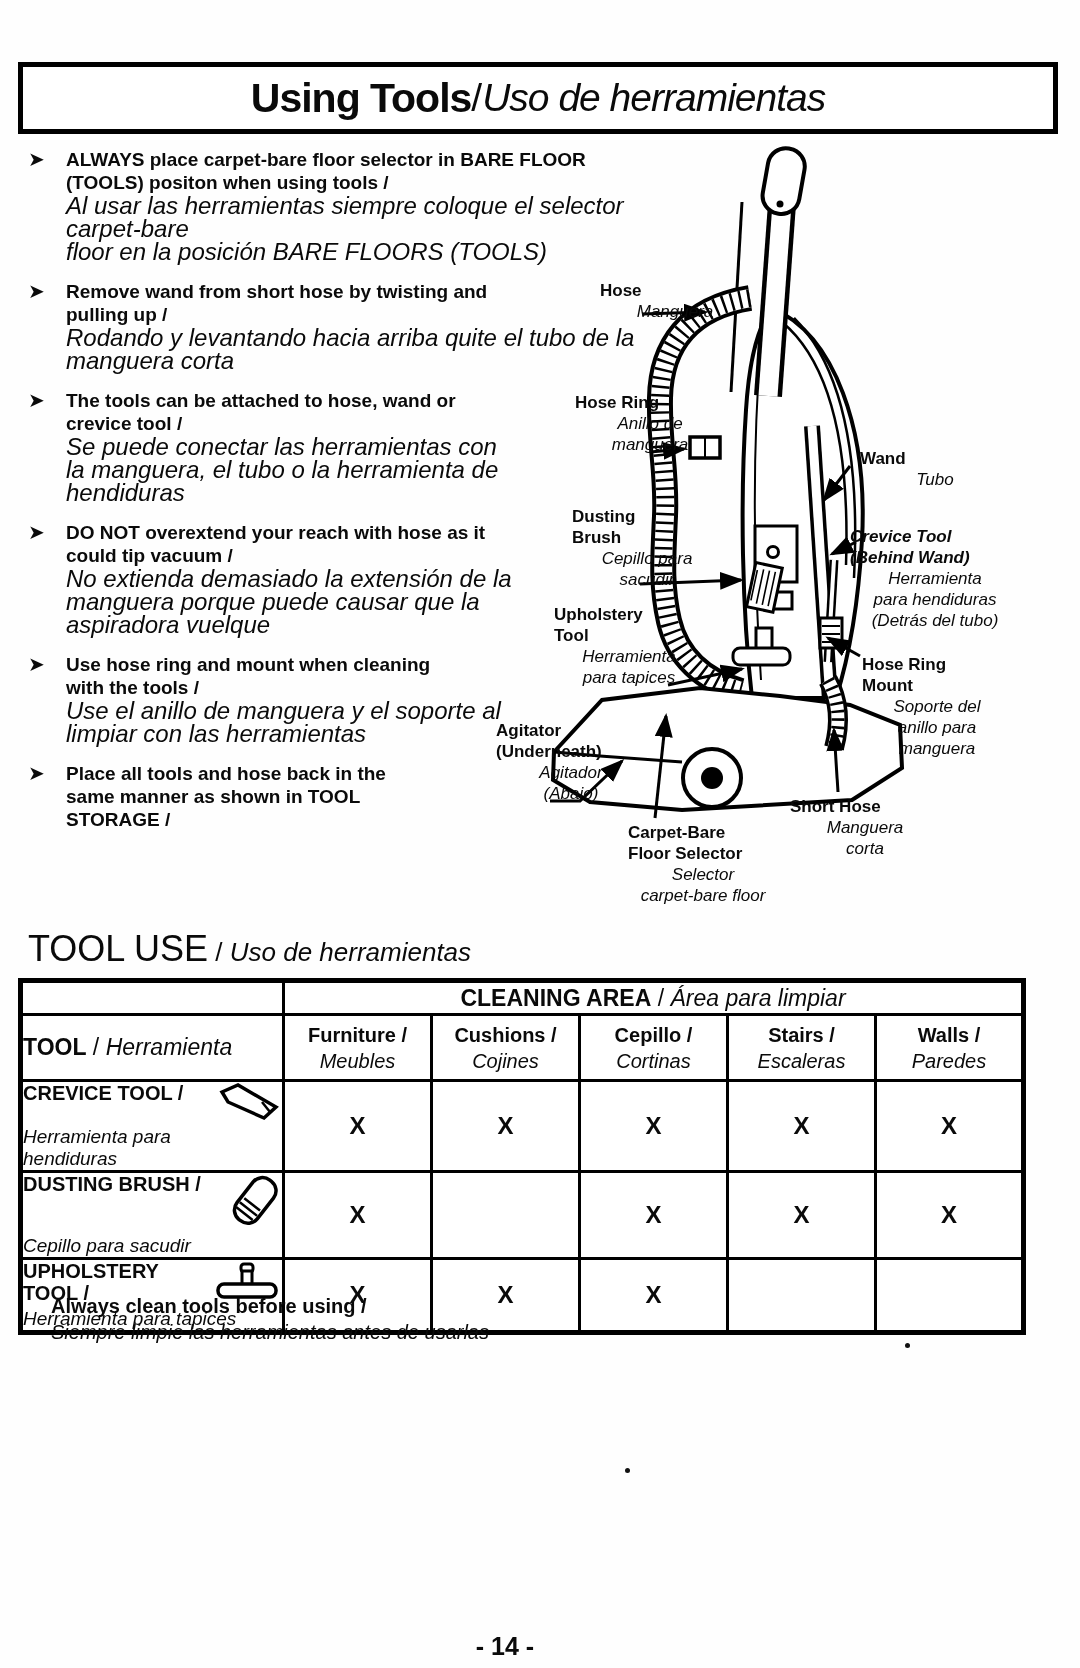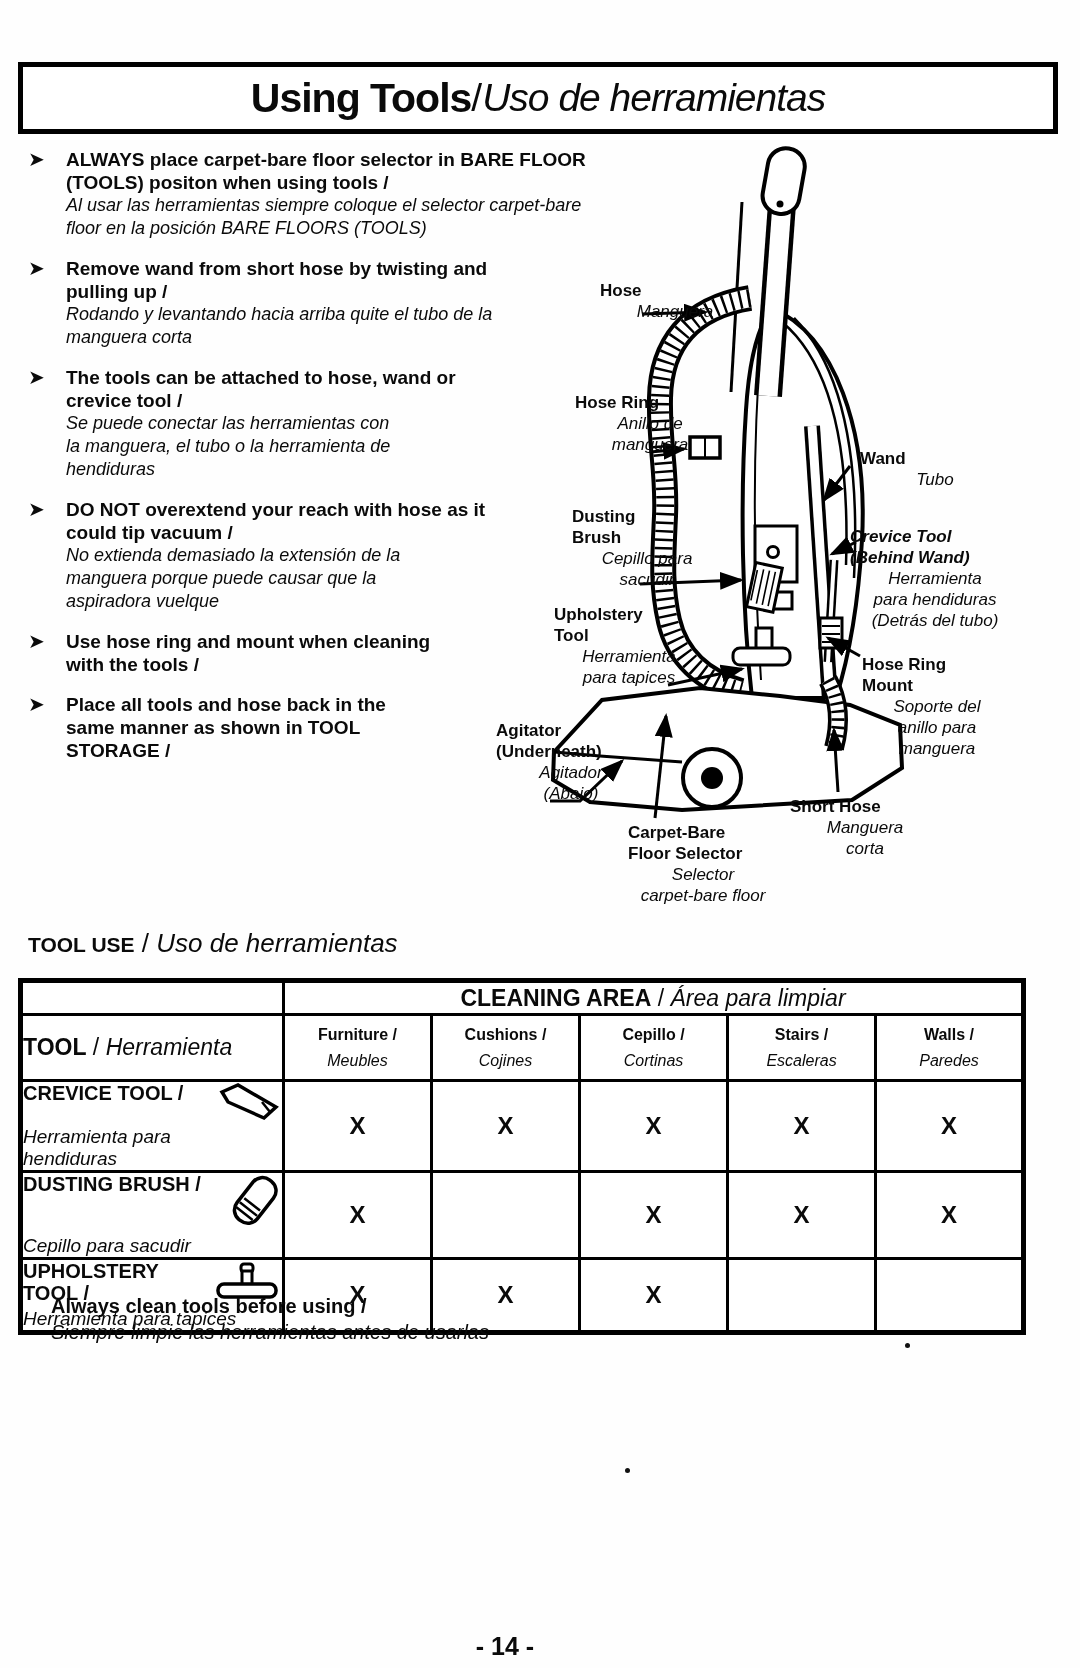--- a/index.html
+++ b/index.html
@@ -15,48 +15,48 @@
     box-sizing:border-box;background:#fff;
   }
   .title-box .en{font-weight:bold;font-size:41px;letter-spacing:-1px;}
   .title-box .sep{font-size:39px;}
   .title-box .es{font-style:italic;font-size:39px;letter-spacing:-1px;}
   
   .bullets{position:absolute;left:28px;top:148px;width:660px;}
   .bullet{display:flex;margin-bottom:17px;}
   .bullet .marker{width:38px;font-size:20px;line-height:23px;flex:none;}
   .bullet .en{font-weight:bold;font-size:19px;line-height:23px;white-space:pre-line;}
-  .bullet .es{font-style:italic;font-size:18px;line-height:23px;white-space:pre-line;}
+  .bullet .es{font-style:italic;font-size:24px;line-height:23px;white-space:pre-line;}
   
   .diagram{position:absolute;left:450px;top:140px;width:630px;height:790px;}
   .diagram svg{position:absolute;left:0;top:0;}
   .dlabel{position:absolute;font-size:17px;line-height:21px;width:150px;}
   .dlabel .en{font-weight:bold;white-space:pre-line;}
   .dlabel .es{font-style:italic;white-space:pre-line;text-align:center;}
   .dlabel.bi .en{font-style:italic;}
   
   .tooluse-heading{position:absolute;left:28px;top:928px;}
-  .tooluse-heading .en{font-weight:bold;font-size:21px;}
+  .tooluse-heading .en{font-weight:normal;font-size:36px;}
   .tooluse-heading .sep{font-size:26px;}
   .tooluse-heading .es{font-style:italic;font-size:26px;}
   table.tooluse{
     position:absolute;left:18px;top:978px;width:1003px;
     border-collapse:collapse;background:#fff;table-layout:fixed;
   }
   table.tooluse td{border:3px solid #000;padding:0;vertical-align:middle;box-sizing:border-box;}
   table.tooluse{border:5px solid #000;}
   td.area-hdr{height:34px;text-align:center;font-size:23px;border-bottom:3px solid #000;}
   td.area-hdr .en{font-weight:bold;}
   td.area-hdr .es{font-style:italic;}
   td.corner{border-right:5px solid #000;}
   td.toolcol-hdr{height:66px;border-right:5px solid #000;border-bottom:5px solid #000;
     font-size:23px;padding-left:8px;}
   td.toolcol-hdr .en{font-weight:bold;}
   td.toolcol-hdr .es{font-style:italic;}
-  td.col-hdr{height:66px;text-align:center;font-size:16px;line-height:26px;border-bottom:5px solid #000;}
+  td.col-hdr{height:66px;text-align:center;font-size:20px;line-height:26px;border-bottom:5px solid #000;}
   td.col-hdr .en{font-weight:bold;display:block;}
   td.col-hdr .es{font-style:italic;display:block;}
   td.tool-name{border-right:5px solid #000;padding:4px 6px 4px 8px;font-size:20px;line-height:22px;}
   td.tool-name .row-top{display:flex;justify-content:space-between;align-items:flex-start;}
   td.tool-name .en{font-weight:bold;white-space:pre-line;}
   td.tool-name .es{font-style:italic;font-size:19px;white-space:pre-line;}
   td.mark{text-align:center;font-weight:bold;font-size:24px;}
   tr.body-row td{height:68px;}
   .tool-icon{flex:none;margin-right:2px;}
   
@@ -115,20 +115,22 @@
            <div class="es">No extienda demasiado la extensión de la
 manguera porque puede causar que la
 aspiradora vuelque</div>
         </div>
     </div>
     <div class="bullet">
       <span class="marker">➤</span>
       <div>
           <div class="en">Use hose ring and mount when cleaning
 with the tools /</div>
+           <div class="es">Use el anillo de manguera y el soporte al
+limpiar con las herramientas</div>
         </div>
     </div>
     <div class="bullet">
       <span class="marker">➤</span>
       <div>
           <div class="en">Place all tools and hose back in the
 same manner as shown in TOOL
 STORAGE /</div>
         </div>
     </div>

